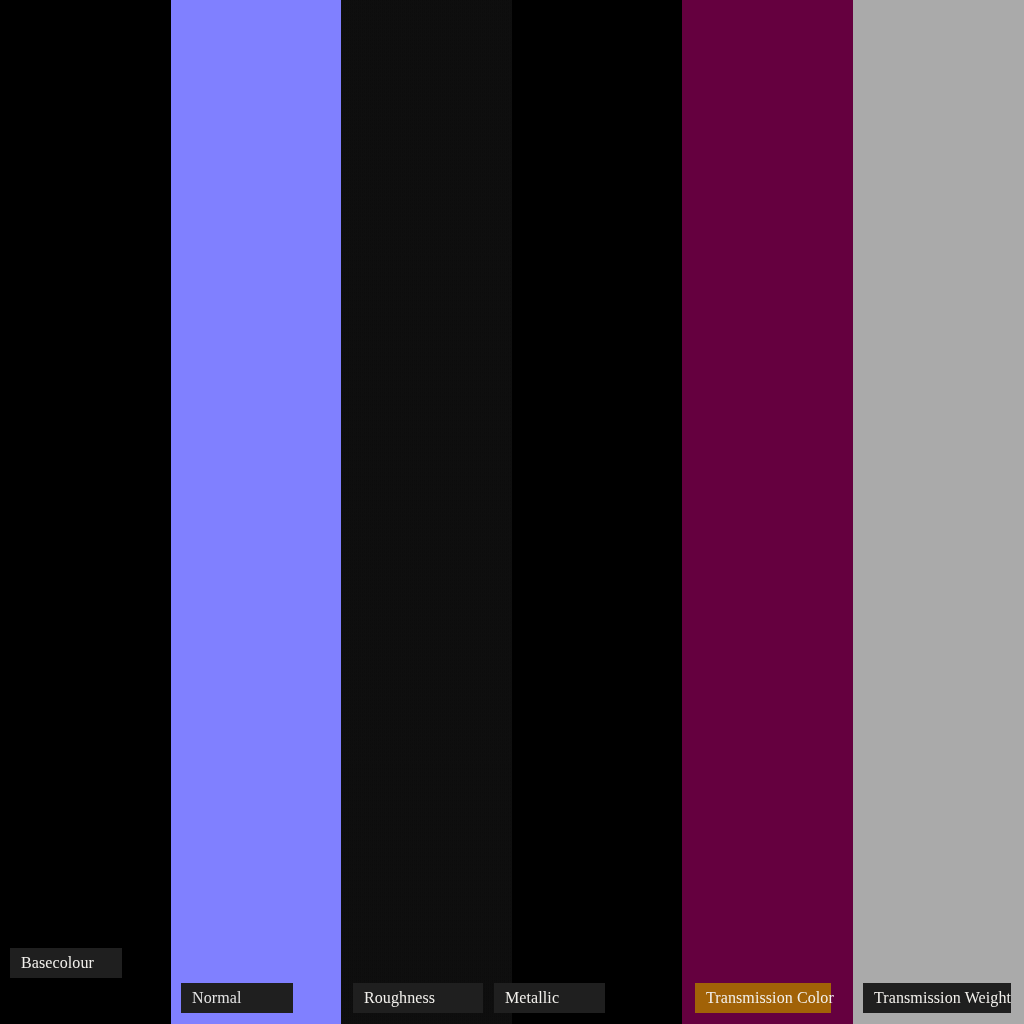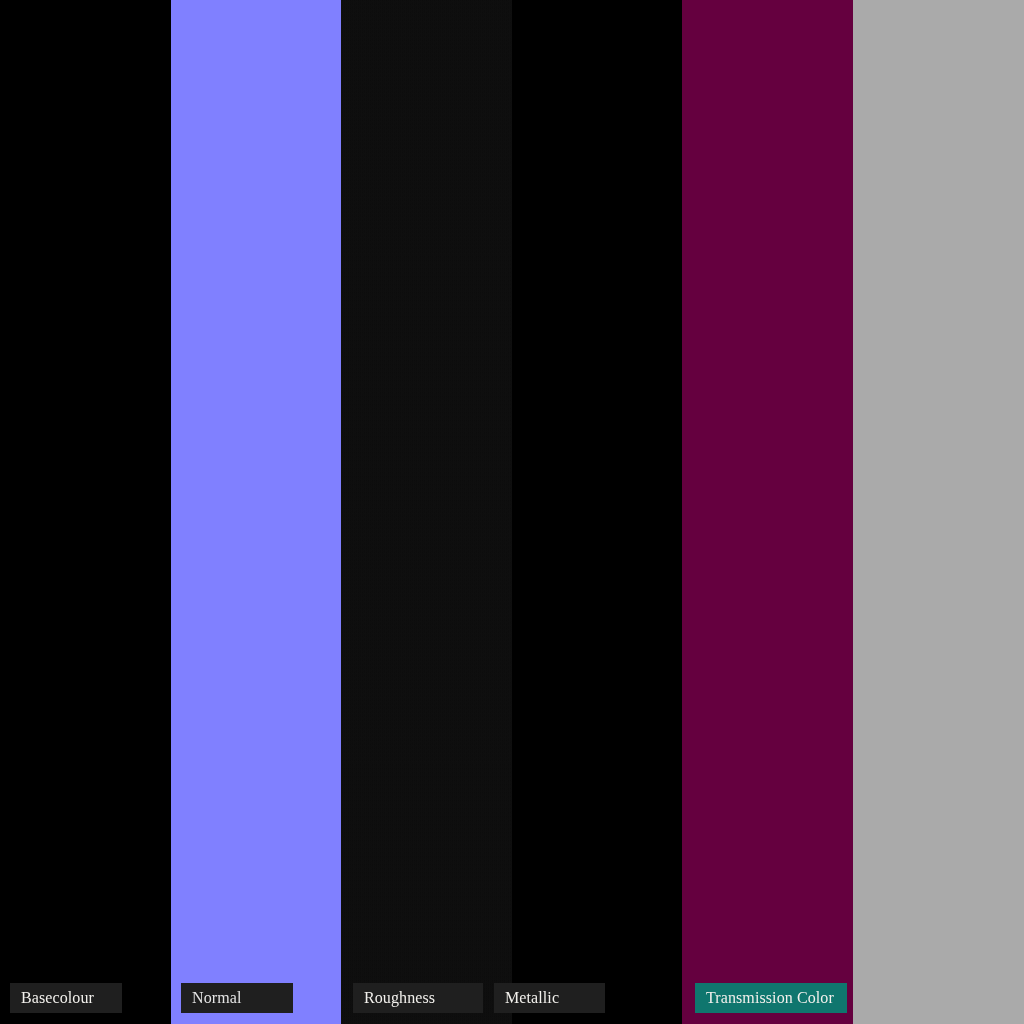--- a/index.html
+++ b/index.html
@@ -115,20 +115,21 @@
       </div>
       <div class="strip" style="width: 171px;">
         <div class="strip-fill" style="background: rgb(101, 0, 63);"></div>
       </div>
       <div class="strip" style="width: 171px;">
         <div class="strip-fill" style="background: rgb(170, 170, 170);"></div>
       </div>
     </div>
 
   <div class="label-layer" id="label-layer">
-      <div class="map-label" style="left: 10px; top: 983px; width: 112px; height: 30px; line-height: 30px; background: rgb(31, 31, 31); color: rgb(242, 240, 236);">Basecolour</div>
+      <div class="map-label" style="left: 10px; top: 948px; width: 112px; height: 30px; line-height: 30px; background: rgb(31, 31, 31); color: rgb(242, 240, 236);">Basecolour</div>
       <div class="map-label" style="left: 181px; top: 983px; width: 112px; height: 30px; line-height: 30px; background: rgb(31, 31, 31); color: #e5e5e5;">Normal</div>
       <div class="map-label" style="left: 353px; top: 983px; width: 130px; height: 30px; line-height: 30px; background: rgb(31, 31, 31); color: rgb(242, 240, 236);">Roughness</div>
       <div class="map-label" style="left: 494px; top: 983px; width: 111px; height: 30px; line-height: 30px; background: rgb(31, 31, 31); color: rgb(242, 240, 236);">Metallic</div>
-      <div class="map-label" style="left: 695px; top: 983px; width: 152px; height: 30px; line-height: 30px; background: #0f766e; color: rgb(242, 240, 236);">Transmission Color</div>
+      <div class="map-label" style="left: 695px; top: 983px; width: 136px; height: 30px; line-height: 30px; background: #a16207; color: rgb(242, 240, 236);">Transmission Color</div>
+      <div class="map-label" style="left: 863px; top: 983px; width: 148px; height: 30px; line-height: 30px; background: rgb(31, 31, 31); color: rgb(242, 240, 236);">Transmission Weight</div>
     </div>
 
 </div>
 
 </body></html>

